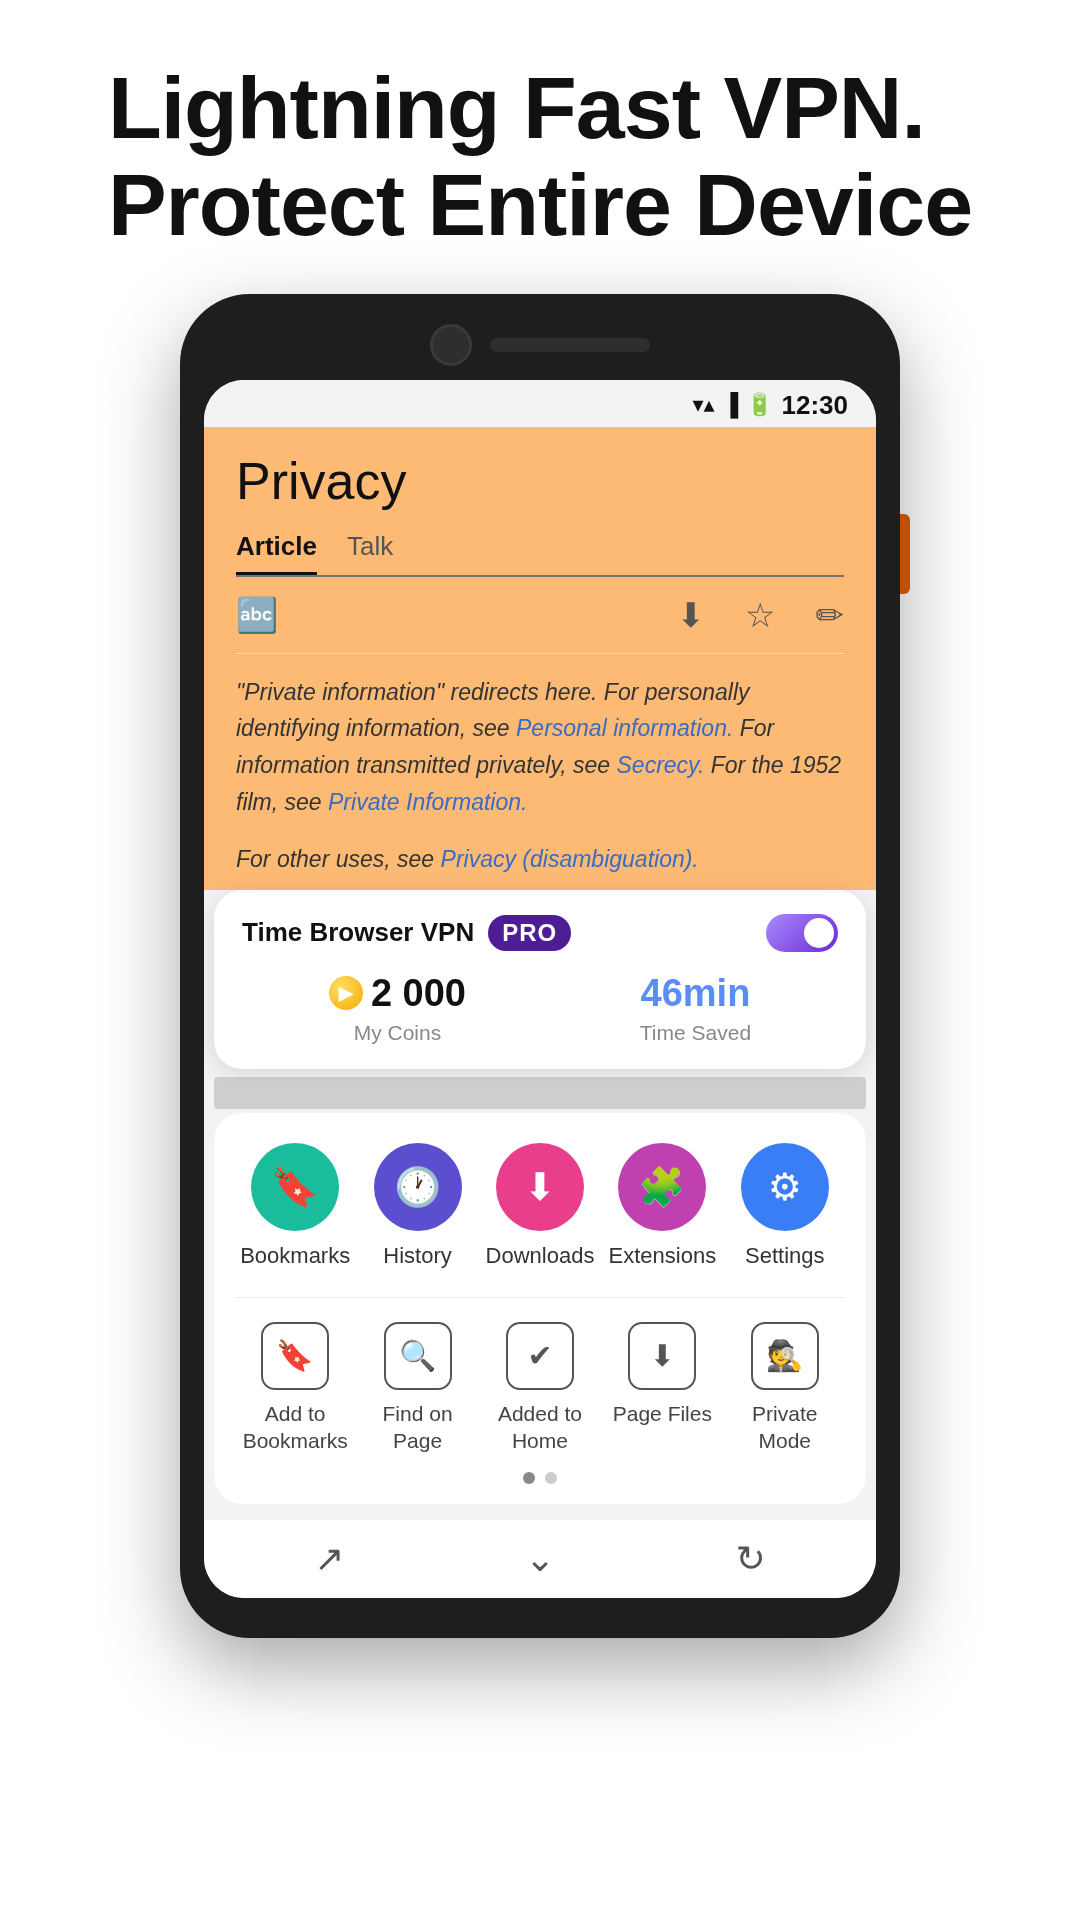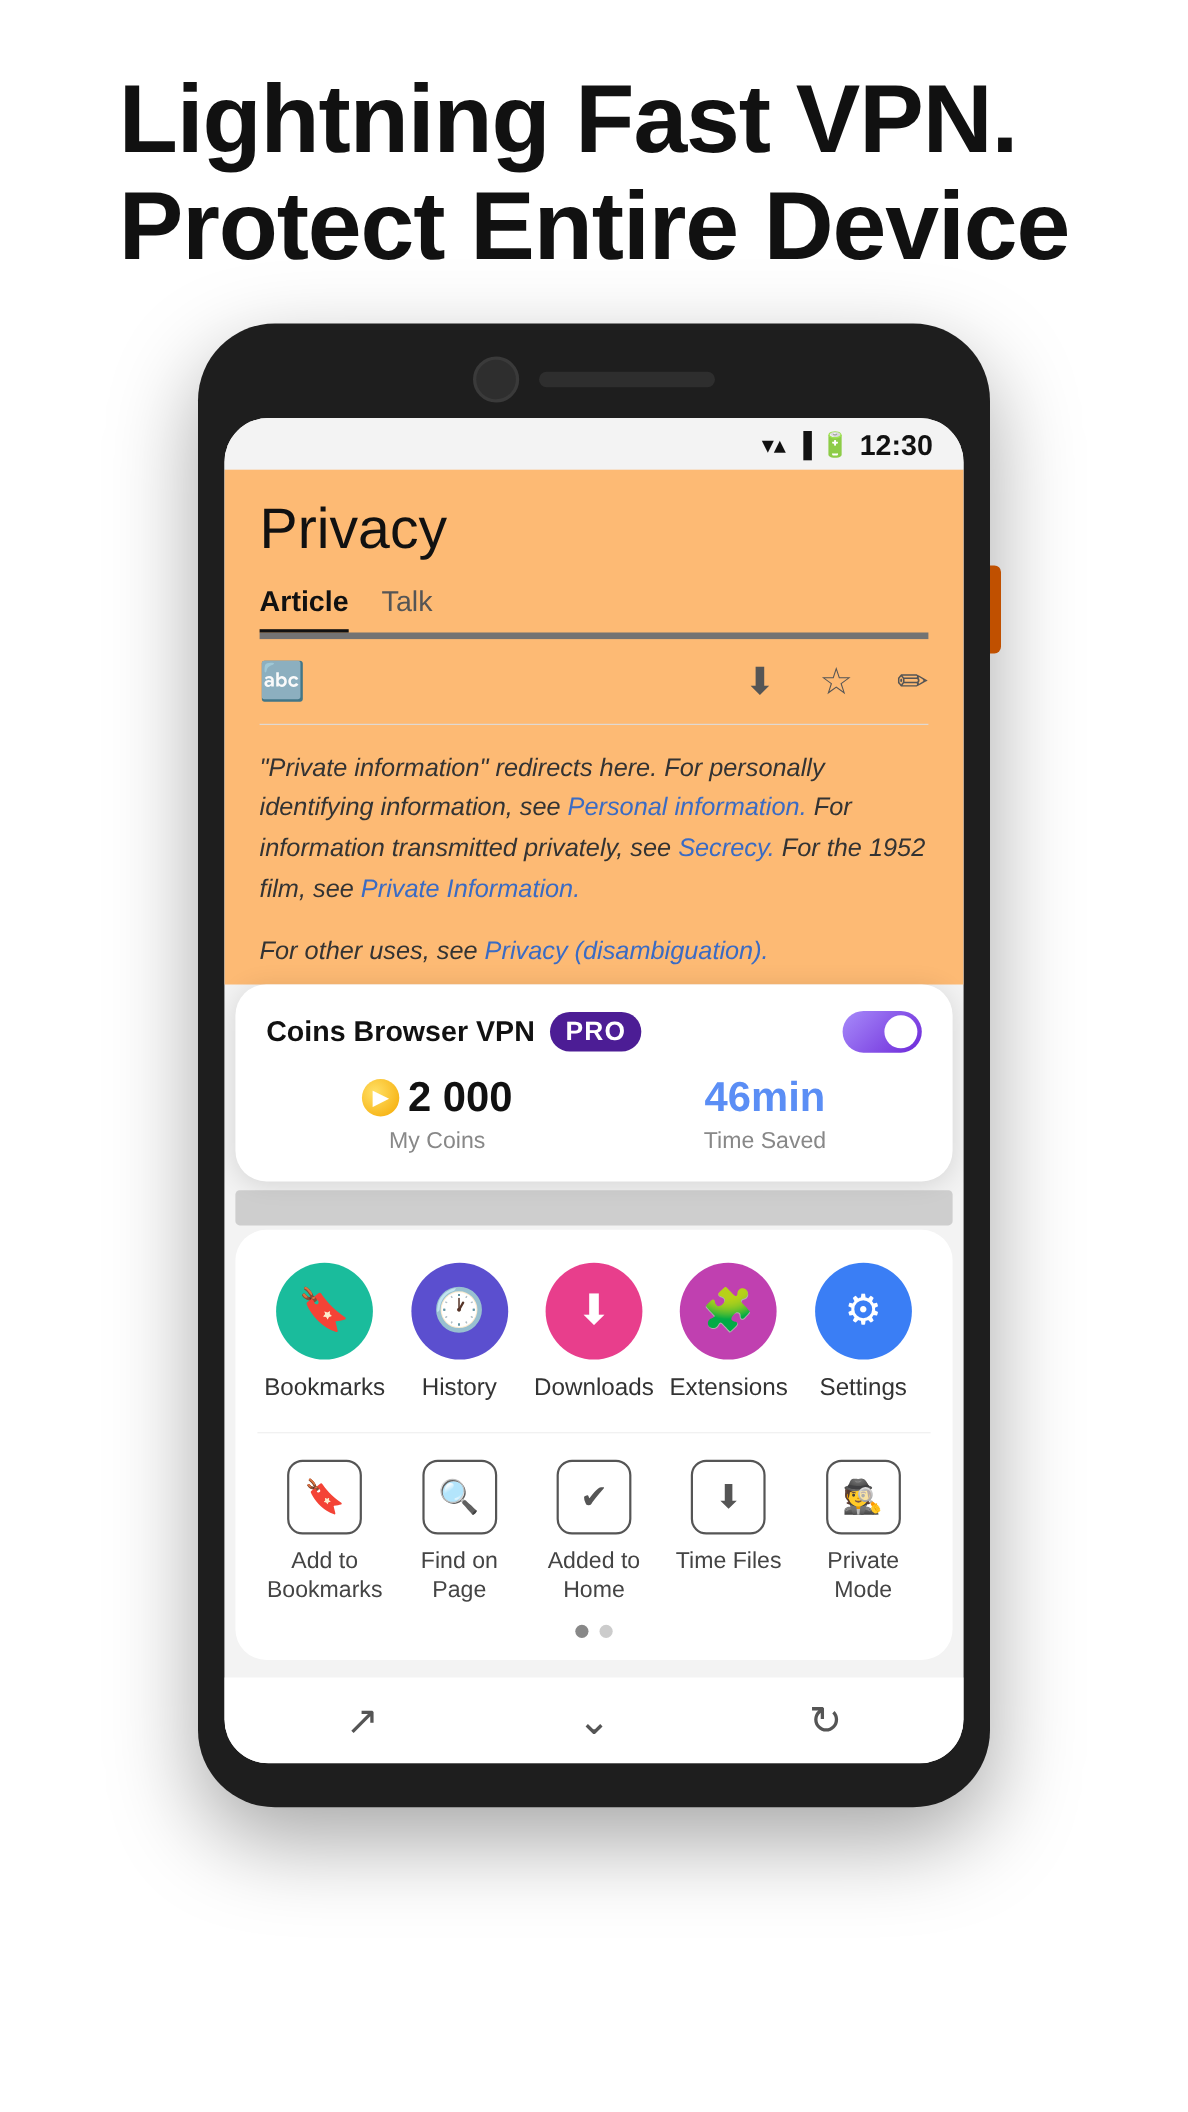--- a/index.html
+++ b/index.html
@@ -108,21 +108,21 @@
     .wiki-title {
       font-size: 52px;
       font-weight: 400;
       color: #111;
       margin-bottom: 20px;
     }
     .wiki-tabs {
       display: flex;
       gap: 30px;
       margin-bottom: 0;
-      border-bottom: 6px solid #737373;
+      border-bottom: 2px solid #737373;
       text-align: right;
     }
     .wiki-tab {
       font-size: 26px;
       color: #555;
       padding-bottom: 10px;
     }
     .wiki-tab.active {
       color: #111;
       border-bottom: 3px solid #111;
@@ -402,21 +402,21 @@
       </div>
       <div class="wiki-body" style="padding-bottom:12px;">
         For other uses, see <a>Privacy (disambiguation).</a>
       </div>
 
     </div>
 
     <div class="vpn-card">
       <div class="vpn-card-header">
         <div class="vpn-card-title-row">
-          <span class="vpn-card-title">Coins Browser VPN</span>
+          <span class="vpn-card-title">Time Browser VPN</span>
           <span class="pro-badge">PRO</span>
         </div>
         <div class="toggle-switch">
           <div class="toggle-knob"></div>
         </div>
       </div>
       <div class="vpn-stats">
         <div class="vpn-stat">
           <div class="vpn-stat-value coins">
             <div class="coin-circle">▶</div>
@@ -468,21 +468,21 @@
         <div class="menu-item2">
           <div class="menu-icon-outline">🔍</div>
           <span class="menu-item2-label">Find on Page</span>
         </div>
         <div class="menu-item2">
           <div class="menu-icon-outline">✔</div>
           <span class="menu-item2-label">Added to Home</span>
         </div>
         <div class="menu-item2">
           <div class="menu-icon-outline">⬇</div>
-          <span class="menu-item2-label">Time Files</span>
+          <span class="menu-item2-label">Page Files</span>
         </div>
         <div class="menu-item2">
           <div class="menu-icon-outline">🕵</div>
           <span class="menu-item2-label">Private Mode</span>
         </div>
       </div>
 
       <div class="dots-row">
         <div class="dot active"></div>
         <div class="dot"></div>

